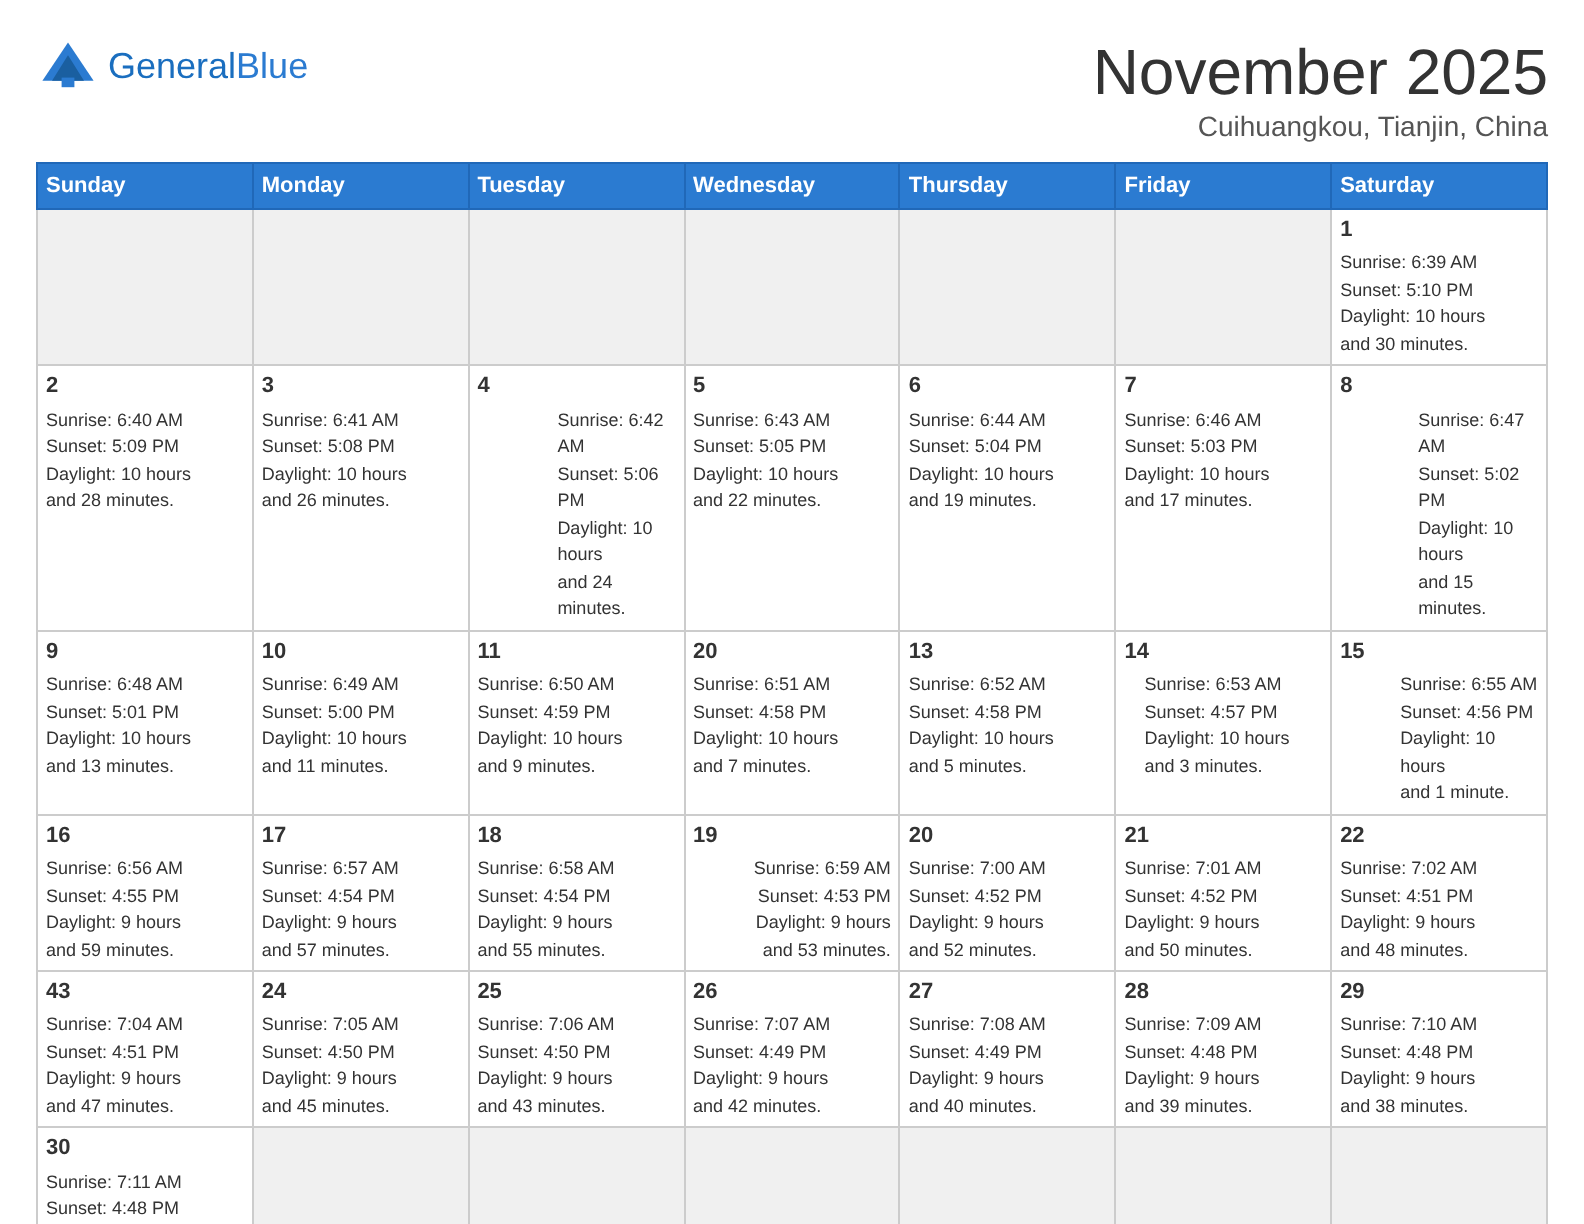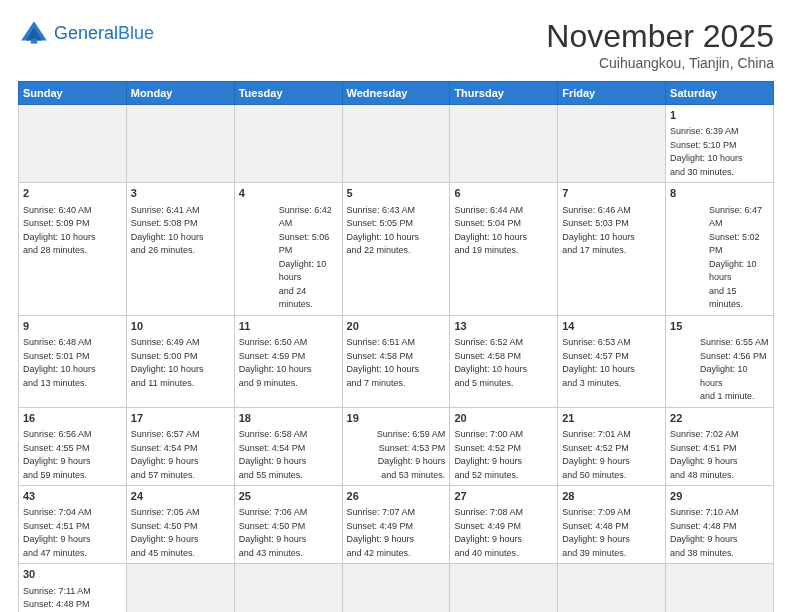--- a/index.html
+++ b/index.html
@@ -221,21 +221,21 @@
           </td>
           <td>
             <span class="day-num">13</span>
             <div class="day-info" style="white-space: pre-line;">Sunrise: 6:52 AM
 Sunset: 4:58 PM
 Daylight: 10 hours
 and 5 minutes.</div>
           </td>
           <td>
             <span class="day-num">14</span>
-            <div class="day-info" style="white-space: pre-line;">Sunrise: 6:53 AM
+            <div class="day-info" style="white-space: pre-line; margin-left: 10px;">Sunrise: 6:53 AM
 Sunset: 4:57 PM
 Daylight: 10 hours
 and 3 minutes.</div>
           </td>
           <td>
             <span class="day-num">15</span>
             <div class="day-info" style="white-space: pre-line; margin-left: 30px;">Sunrise: 6:55 AM
 Sunset: 4:56 PM
 Daylight: 10 hours
 and 1 minute.</div>

